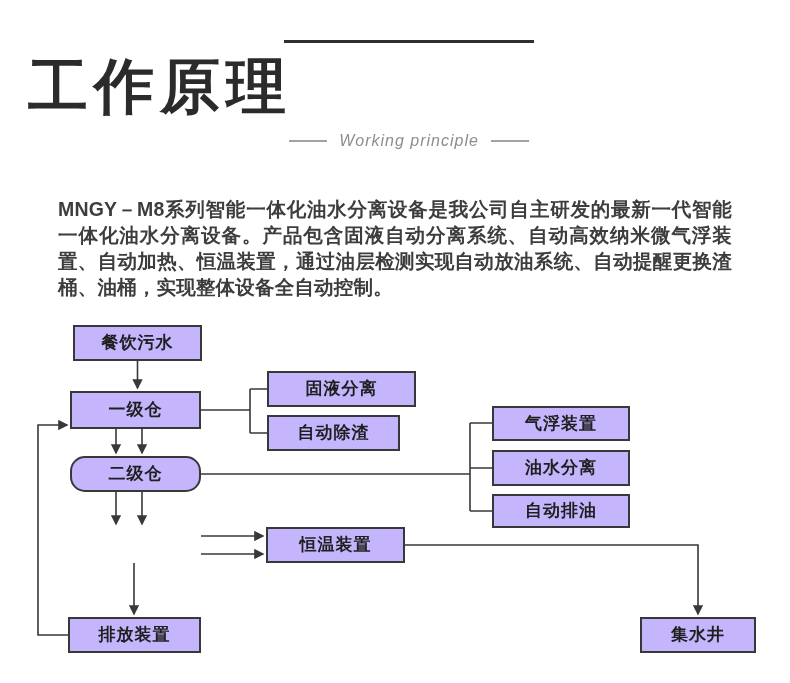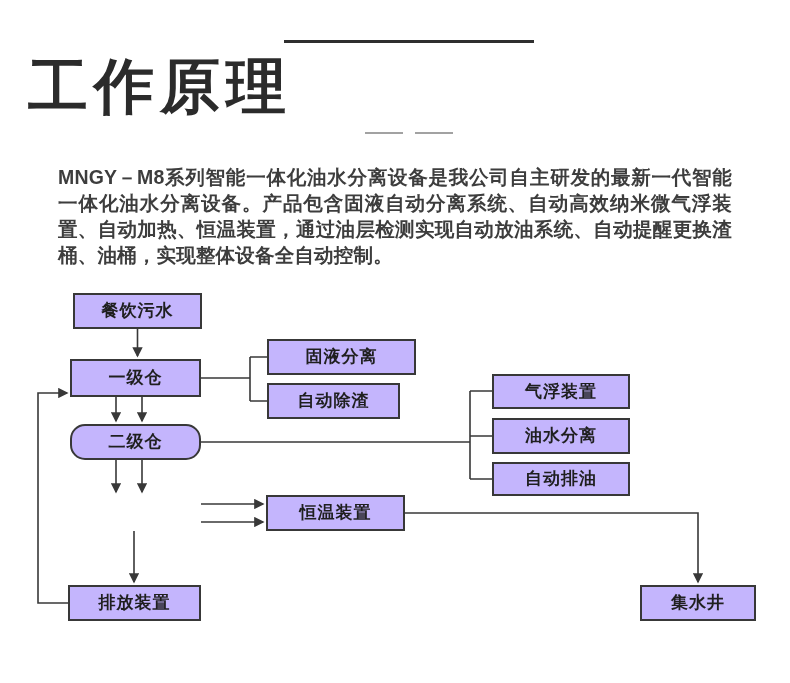--- a/index.html
+++ b/index.html
@@ -13,21 +13,21 @@
   .title-topline { width: 250px; height: 3px; background: #2f2f2f; margin: 0 auto; }
   .title {
     font-size: 60px; font-weight: 900; color: #2b2b2b;
     letter-spacing: 6px; line-height: 1.45; margin-top: 0;
   }
   .subtitle-row { display: flex; align-items: center; justify-content: center; gap: 12px; margin-top: 2px; }
   .dash { width: 38px; height: 2px; background: #a2a2a2; }
   .subtitle { font-style: italic; color: #8d8d8d; font-size: 16px; letter-spacing: 1px; }
 
   .description {
-    margin: 30px 58px 0;
+    margin: 46px 58px 0;
     font-size: 19.5px; font-weight: 700; line-height: 1.34;
     color: #3d3d3d; text-align: justify; letter-spacing: 0.2px;
   }
 
   .flowchart { position: relative; width: 790px; height: 368px; margin-top: 14px; }
   .flowchart svg { position: absolute; inset: 0; }
   .node {
     position: absolute; display: flex; align-items: center; justify-content: center;
     background: #c4b5fd; border: 2px solid #383838;
     font-size: 17px; font-weight: 600; color: #1f1f1f; letter-spacing: 1px;
@@ -37,20 +37,21 @@
 </head>
 <body>
 
 <div class="page">
 
   <header class="title-block">
     <div class="title-topline"></div>
     <h1 class="title">工作原理</h1>
     <div class="subtitle-row">
       <span class="dash"></span>
+      <span class="subtitle">Working principle</span>
       <span class="dash"></span>
     </div>
   </header>
 
   <p class="description">MNGY－M8系列智能一体化油水分离设备是我公司自主研发的最新一代智能一体化油水分离设备。产品包含固液自动分离系统、自动高效纳米微气浮装置、自动加热、恒温装置，通过油层检测实现自动放油系统、自动提醒更换渣桶、油桶，实现整体设备全自动控制。</p>
 
   <div class="flowchart">
 
     <svg width="790" height="368" viewBox="0 0 790 368" fill="none">
       <defs>

